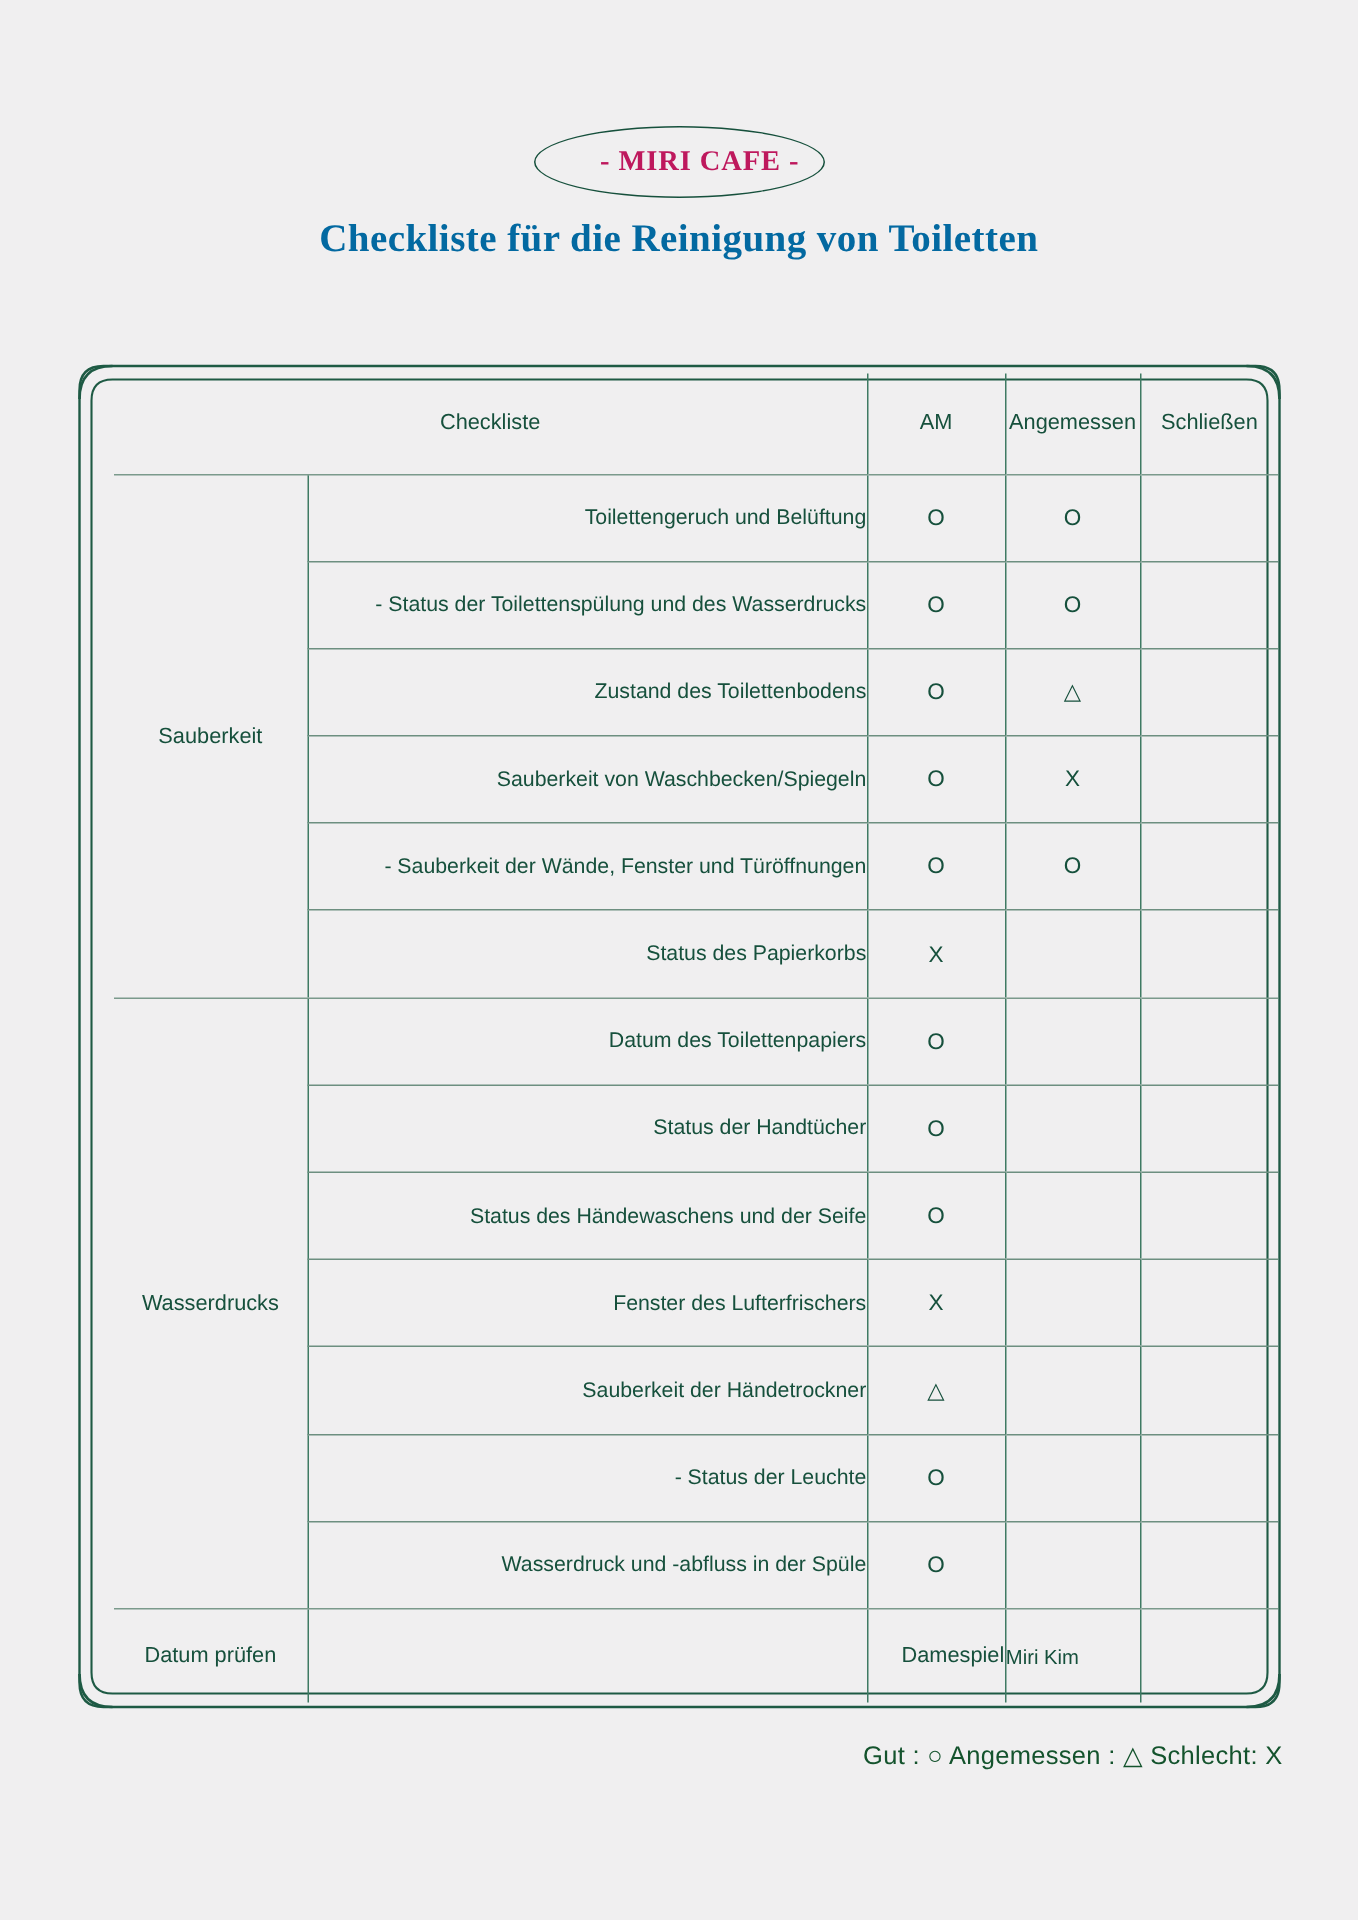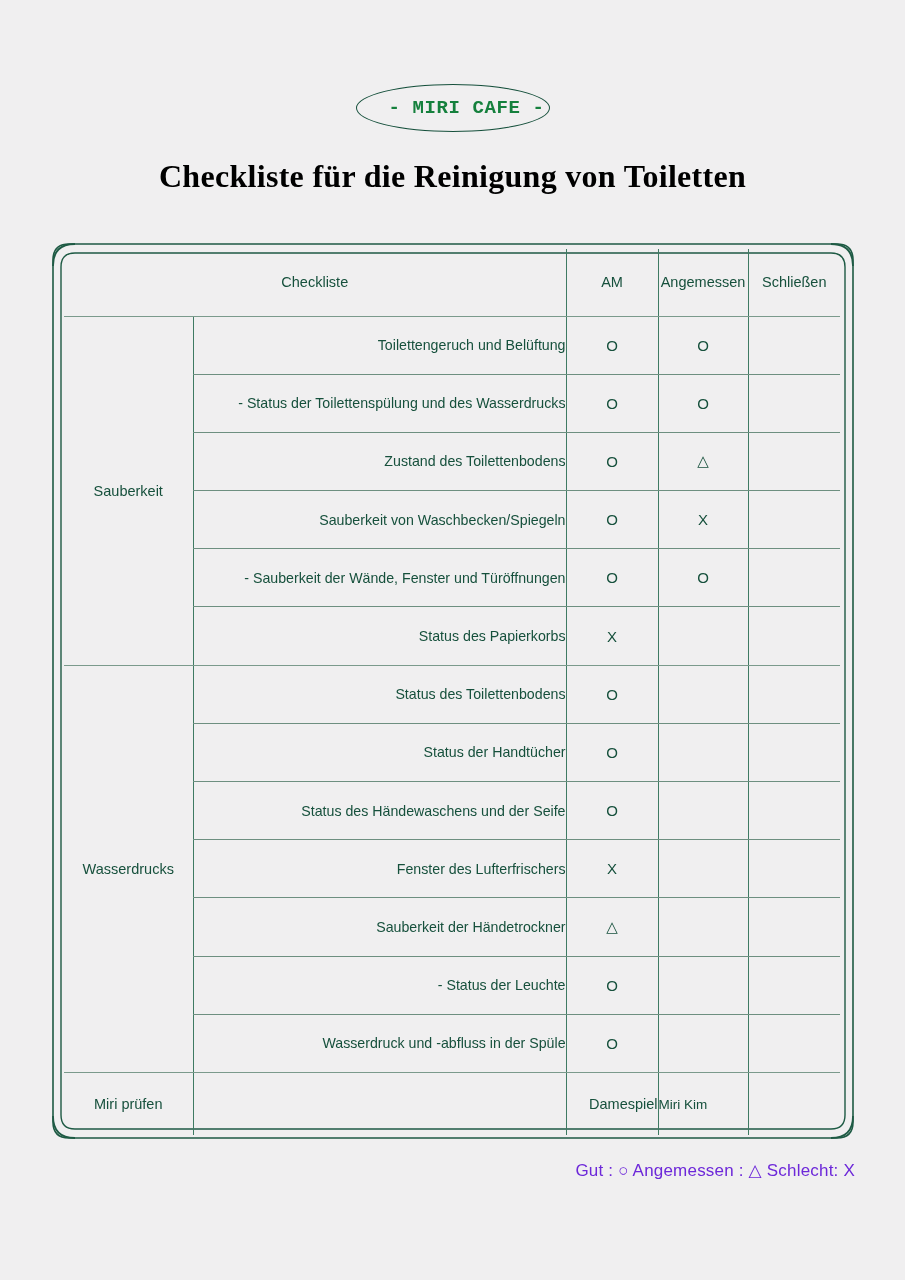--- a/index.html
+++ b/index.html
@@ -27,54 +27,54 @@
   .logo-oval {
     width: 192px;
     height: 46px;
     border: 1.6px solid #16503c;
     border-radius: 50%;
     display: flex;
     align-items: center;
     justify-content: center;
   }
   .logo-text {
-    font-family: Liberation Mono, monospace;
+    font-family: Liberation Serif, serif;
     font-weight: bold;
     font-size: 19px;
     letter-spacing: 0.6px;
-    color: #15803d;
+    color: #be185d;
     white-space: nowrap;
     margin-left: 28px;
   }
 
   
   .page-title {
-    margin-top: 26px;
+    margin-top: 12px;
     text-align: center;
     font-family: "Liberation Serif", serif;
     font-weight: bold;
-    font-size: 32px;
+    font-size: 26px;
     letter-spacing: 0.3px;
-    color: #000000;
+    color: #0369a1;
   }
 
   
   .frame {
     position: absolute;
     left: 52px;
     top: 236px;
     width: 802px;
     height: 910px;
   }
   .frame svg { display: block; }
 
   
   .table-area {
     position: absolute;
-    left: 64px;
+    left: 76px;
     top: 249px;
     width: 776px;
     height: 884px;
   }
   table.checklist {
     width: 100%;
     height: 100%;
     border-collapse: collapse;
     table-layout: fixed;
     font-size: 14px;
@@ -153,21 +153,21 @@
     color: #5f7f72;
   }
   td.f-blank { border-left: 1.3px solid #3f7a63; }
 
   
   .legend {
     position: absolute;
     right: 50px;
     top: 1160px;
     font-size: 17px;
-    color: #6d28d9;
+    color: #14532d;
     letter-spacing: 0.2px;
     white-space: nowrap;
   }
 </style>
 </head>
 <body>
 
 <div class="logo-wrap">
   <div class="logo-oval">
     <span class="logo-text">- MIRI CAFE -</span>
@@ -242,21 +242,21 @@
       </tr>
       <tr class="data-row">
         <td class="item-cell last-item">Status des Papierkorbs</td>
         <td class="mark-cell last-mark">X</td>
         <td class="mark-cell last-mark"></td>
         <td class="mark-cell last-mark"></td>
       </tr>
 
       <tr class="data-row">
         <td class="cat-cell cat-sep-bottom" rowspan="7">Wasserdrucks</td>
-        <td class="item-cell">Status des Toilettenbodens</td>
+        <td class="item-cell">Datum des Toilettenpapiers</td>
         <td class="mark-cell">O</td>
         <td class="mark-cell"></td>
         <td class="mark-cell"></td>
       </tr>
       <tr class="data-row">
         <td class="item-cell">Status der Handtücher</td>
         <td class="mark-cell">O</td>
         <td class="mark-cell"></td>
         <td class="mark-cell"></td>
       </tr>
@@ -285,21 +285,21 @@
         <td class="mark-cell"></td>
       </tr>
       <tr class="data-row">
         <td class="item-cell last-item">Wasserdruck und -abfluss in der Spüle</td>
         <td class="mark-cell last-mark">O</td>
         <td class="mark-cell last-mark"></td>
         <td class="mark-cell last-mark"></td>
       </tr>
 
       <tr class="footer-row">
-        <td class="f-label">Miri prüfen</td>
+        <td class="f-label">Datum prüfen</td>
         <td class="f-empty"></td>
         <td class="f-sign-label">Damespiel</td>
         <td class="f-sign-value">Miri Kim</td>
         <td class="f-blank"></td>
       </tr>
     </tbody>
   </table>
 </div>
 
 <div class="legend">Gut : ○ Angemessen : △ Schlecht: X</div>

